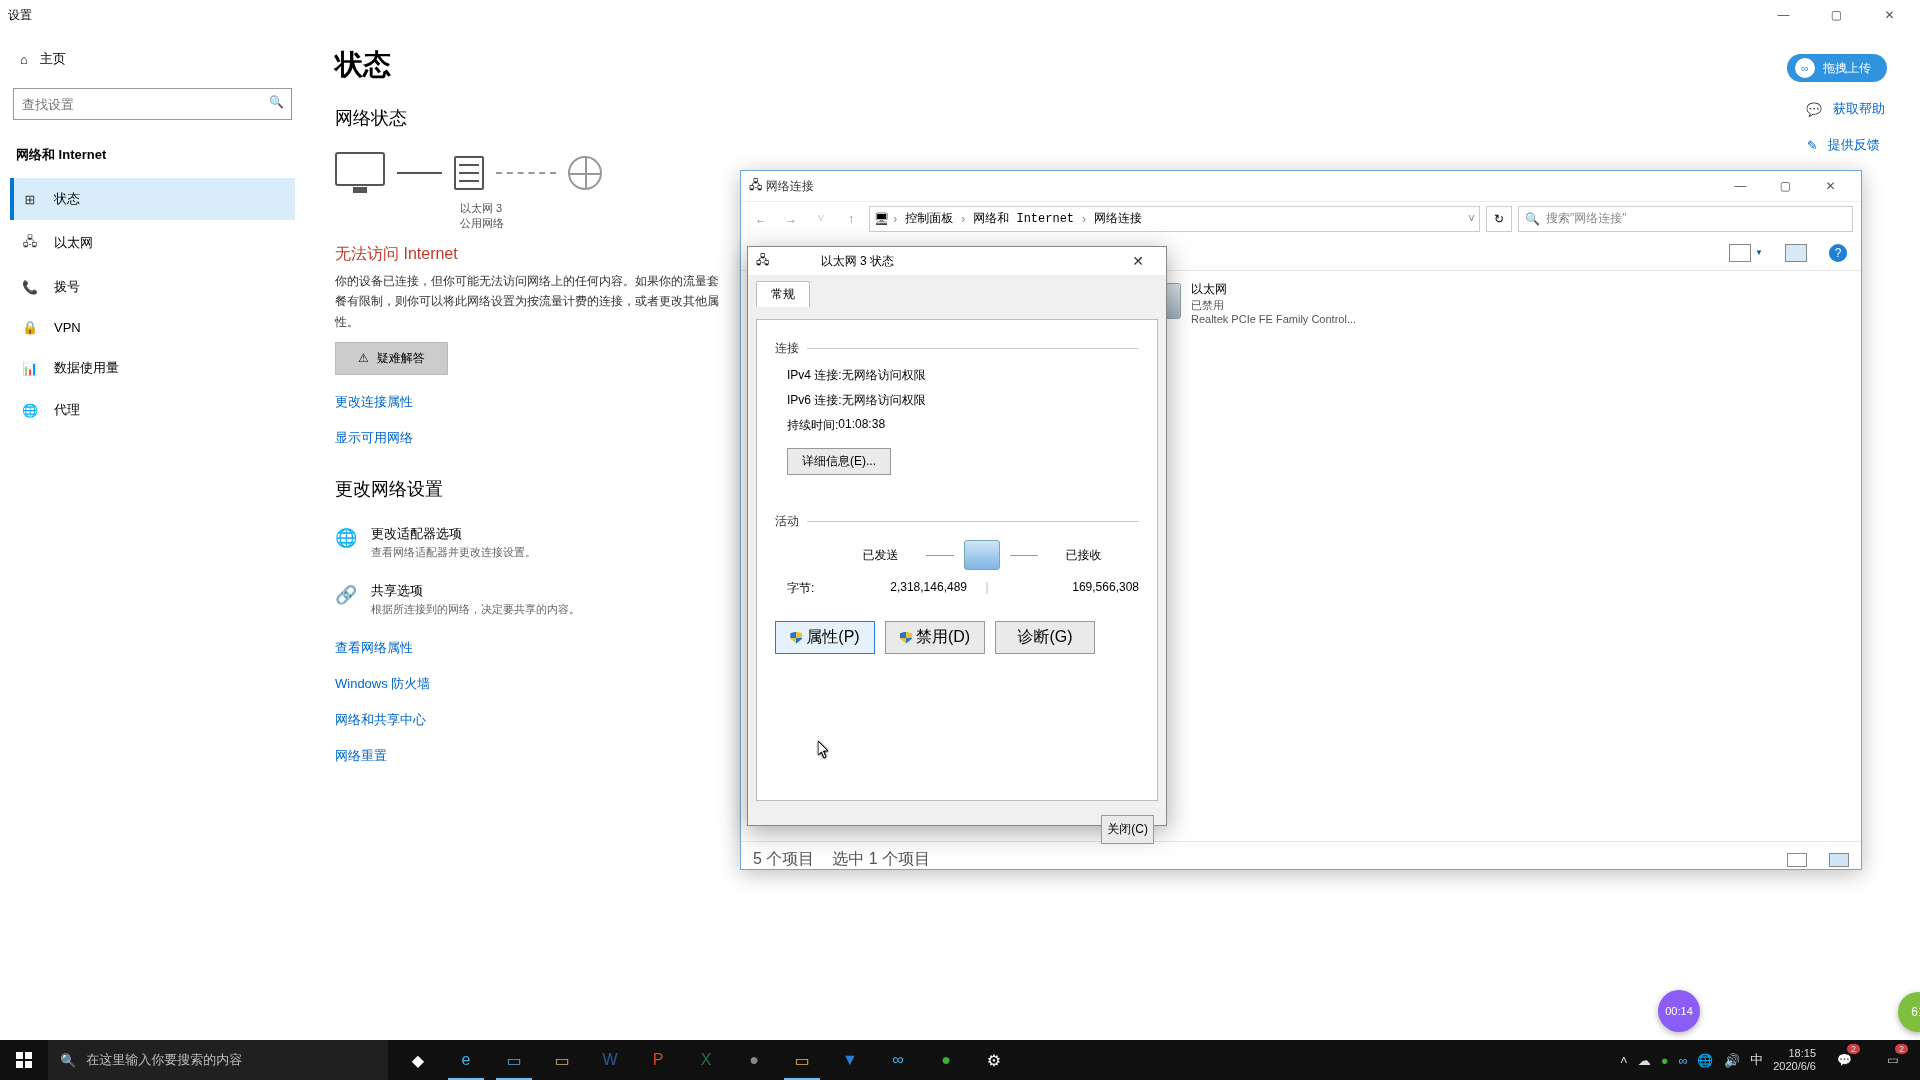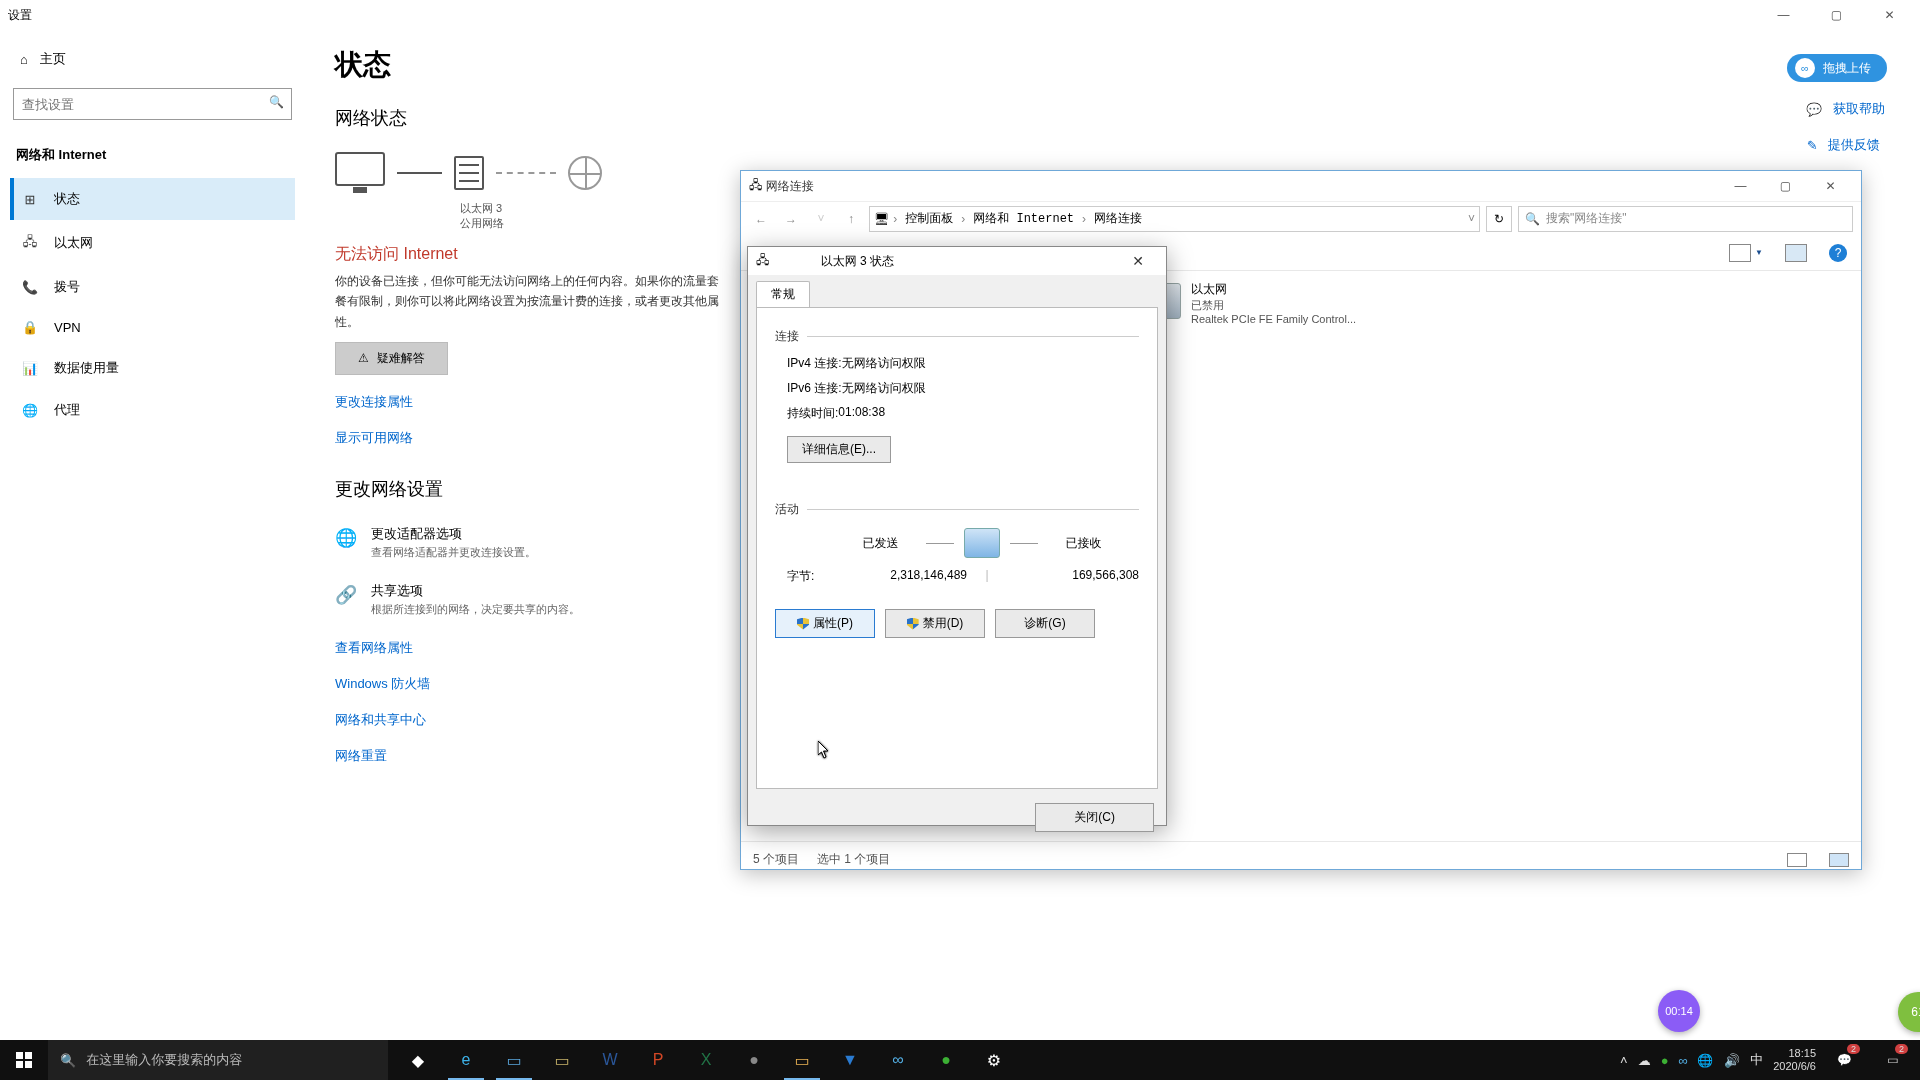--- a/index.html
+++ b/index.html
@@ -65,51 +65,51 @@
 .exp-toolbar .spacer{flex:1;}
 .view-ic{width:22px;height:18px;border:1px solid #888;position:relative;}
 .help-ic{width:18px;height:18px;border-radius:50%;background:#1e7fd6;color:#fff;display:flex;align-items:center;justify-content:center;font-size:12px;}
 .exp-content{padding:10px 14px;display:flex;gap:30px;flex-wrap:wrap;align-content:flex-start;height:calc(100% - 30px - 34px - 36px - 28px);}
 .adapter{display:flex;gap:10px;width:240px;}
 .adapter .aic{width:36px;height:36px;background:linear-gradient(#cfe4f7,#7fb5e5);border:1px solid #7aa;border-radius:3px;position:relative;margin-top:2px;}
 .adapter .aic.dis{filter:grayscale(70%);}
 .adapter .tx .l1{font-size:12px;}
 .adapter .tx .l2{font-size:11px;color:#555;}
 .adapter .tx .l3{font-size:11px;color:#555;}
-.exp-status{height:36px;border-top:1px solid #e8e8e8;display:flex;align-items:center;padding:0 12px;font-size:12px;color:#555;gap:18px;}
+.exp-status{height:36px;border-top:1px solid #e8e8e8;display:flex;align-items:center;padding:0 12px;font-size:16px;color:#555;gap:18px;}
 .exp-status .spacer{flex:1;}
 .view-pill{width:20px;height:14px;border:1px solid #888;margin-left:4px;}
 
 
 .dlg { position:absolute; left:747px; top:246px; width:420px; height:580px; background:#f0f0f0; border:1px solid #888; box-shadow: 0 6px 24px rgba(0,0,0,.35);}
 .dlg-title{height:28px;display:flex;align-items:center;padding:0 8px;background:#fff;}
 .dlg-title .ttl{flex:1;font-size:12px;margin-left:48px;}
 .dlg-title .xbtn{width:40px;text-align:center;font-size:14px;color:#333;cursor:pointer;}
-.dlg-tabs{display:flex;padding:6px 8px 0 8px;border-radius:10px;}
+.dlg-tabs{display:flex;padding:6px 8px 12px 8px;border-radius:10px;}
 .dlg-tab{padding:4px 14px;border:1px solid #bbb;border-bottom:none;background:#fff;font-size:12px;border-radius:2px 2px 0 0;}
 .dlg-body{margin:0 8px 8px 8px;border:1px solid #bbb;background:#fff;padding:14px 18px 14px 18px;height:calc(100% - 28px - 68px);}
 .grp-hdr{font-size:12px;color:#333;margin:6px 0;display:flex;align-items:center;gap:8px;}
 .grp-hdr .line{flex:1;border-top:1px solid #ccc;}
 .kv-row{display:flex;justify-content:flex-start;font-size:12px;padding:4px 0 4px 12px;}
 .det-btn{margin:10px 0 6px 12px;padding:4px 14px;font-size:12px;border:1px solid #999;background:#eaeaea;cursor:pointer;}
 .act-row{display:flex;justify-content:space-between;align-items:center;font-size:12px;margin:10px 0;}
 .act-mid{display:flex;align-items:center;gap:10px;}
 .comp-ic{width:36px;height:30px;background:linear-gradient(#cfe4f7,#7fb5e5);border:1px solid #7aa;border-radius:3px;}
 .actline{width:28px;border-top:1px solid #999;}
 .byte-row{display:flex;font-size:12px;margin-top:8px;}
 .byte-row .lbl{width:60px;padding-left:12px;}
 .byte-row .v1{flex:1;text-align:right;}
 .byte-row .div{width:40px;text-align:center;color:#bbb;}
 .byte-row .v2{flex:1;text-align:right;}
 .bot-btns{display:flex;gap:10px;margin-top:24px;}
-.bot-btns button{flex:0 0 100px;padding:5px 0;font-size:12px;border:1px solid #999;background:#eaeaea;display:flex;align-items:center;justify-content:center;gap:4px;cursor:pointer;}
+.bot-btns button{flex:0 0 100px;padding:5px 0;font-size:16px;border:1px solid #999;background:#eaeaea;display:flex;align-items:center;justify-content:center;gap:4px;cursor:pointer;}
 .bot-btns button.sel{border:1px solid #2a7bd1;background:#e6f1fb;}
 .shield{width:12px;height:12px;display:inline-block;background: conic-gradient(#e8c33a 0 25%, #2a72c8 25% 50%, #e8c33a 50% 75%, #2a72c8 75% 100%); clip-path: polygon(50% 0,100% 15%,100% 60%,50% 100%,0 60%,0 15%);}
 .dlg-foot{display:flex;justify-content:flex-end;padding:6px 12px 8px 12px;}
-.dlg-foot button{padding:5px 38px;font-size:12px;border:1px solid #999;background:#eaeaea;cursor:pointer;margin-left:6px;}
+.dlg-foot button{padding:5px 5px;font-size:12px;border:1px solid #999;background:#eaeaea;cursor:pointer;margin-left:6px;}
 
 
 .timer-badge{position:absolute;right:220px;bottom:48px;width:42px;height:42px;border-radius:50%;background:#8b5cf6;color:#fff;display:flex;align-items:center;justify-content:center;font-size:11px;box-shadow:0 2px 6px rgba(0,0,0,.3);}
 .side-bubble{position:absolute;right:-18px;bottom:48px;width:40px;height:40px;border-radius:50%;background:#7fbf3f;color:#fff;display:flex;align-items:center;justify-content:center;font-size:12px;box-shadow:0 2px 6px rgba(0,0,0,.3);}
 
 
 .taskbar{position:absolute;left:0;bottom:0;width:1920px;height:40px;background:#101010;display:flex;align-items:center;color:#fff;}
 .start{width:48px;height:40px;display:flex;align-items:center;justify-content:center;}
 .start-sq{width:16px;height:16px;display:grid;grid-template:1fr 1fr/1fr 1fr;gap:2px;}
 .start-sq div{background:#fff;}

